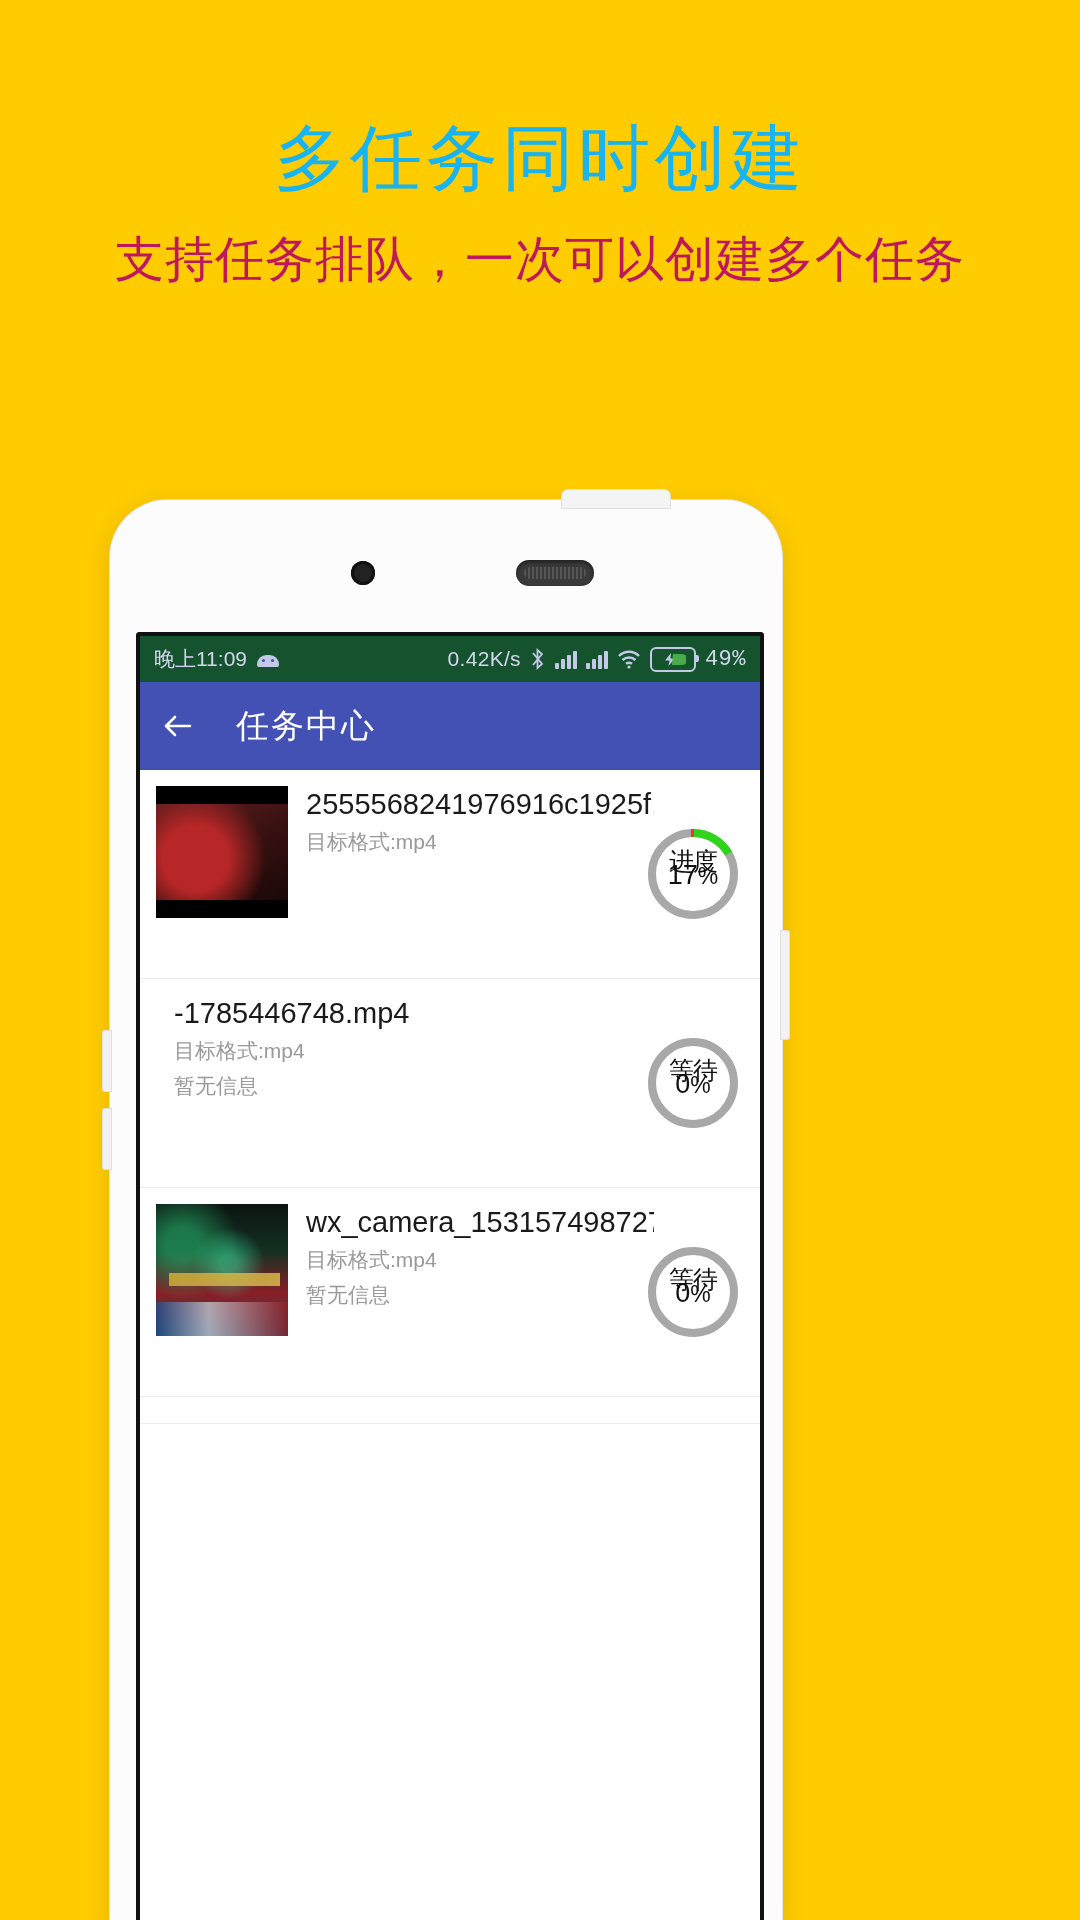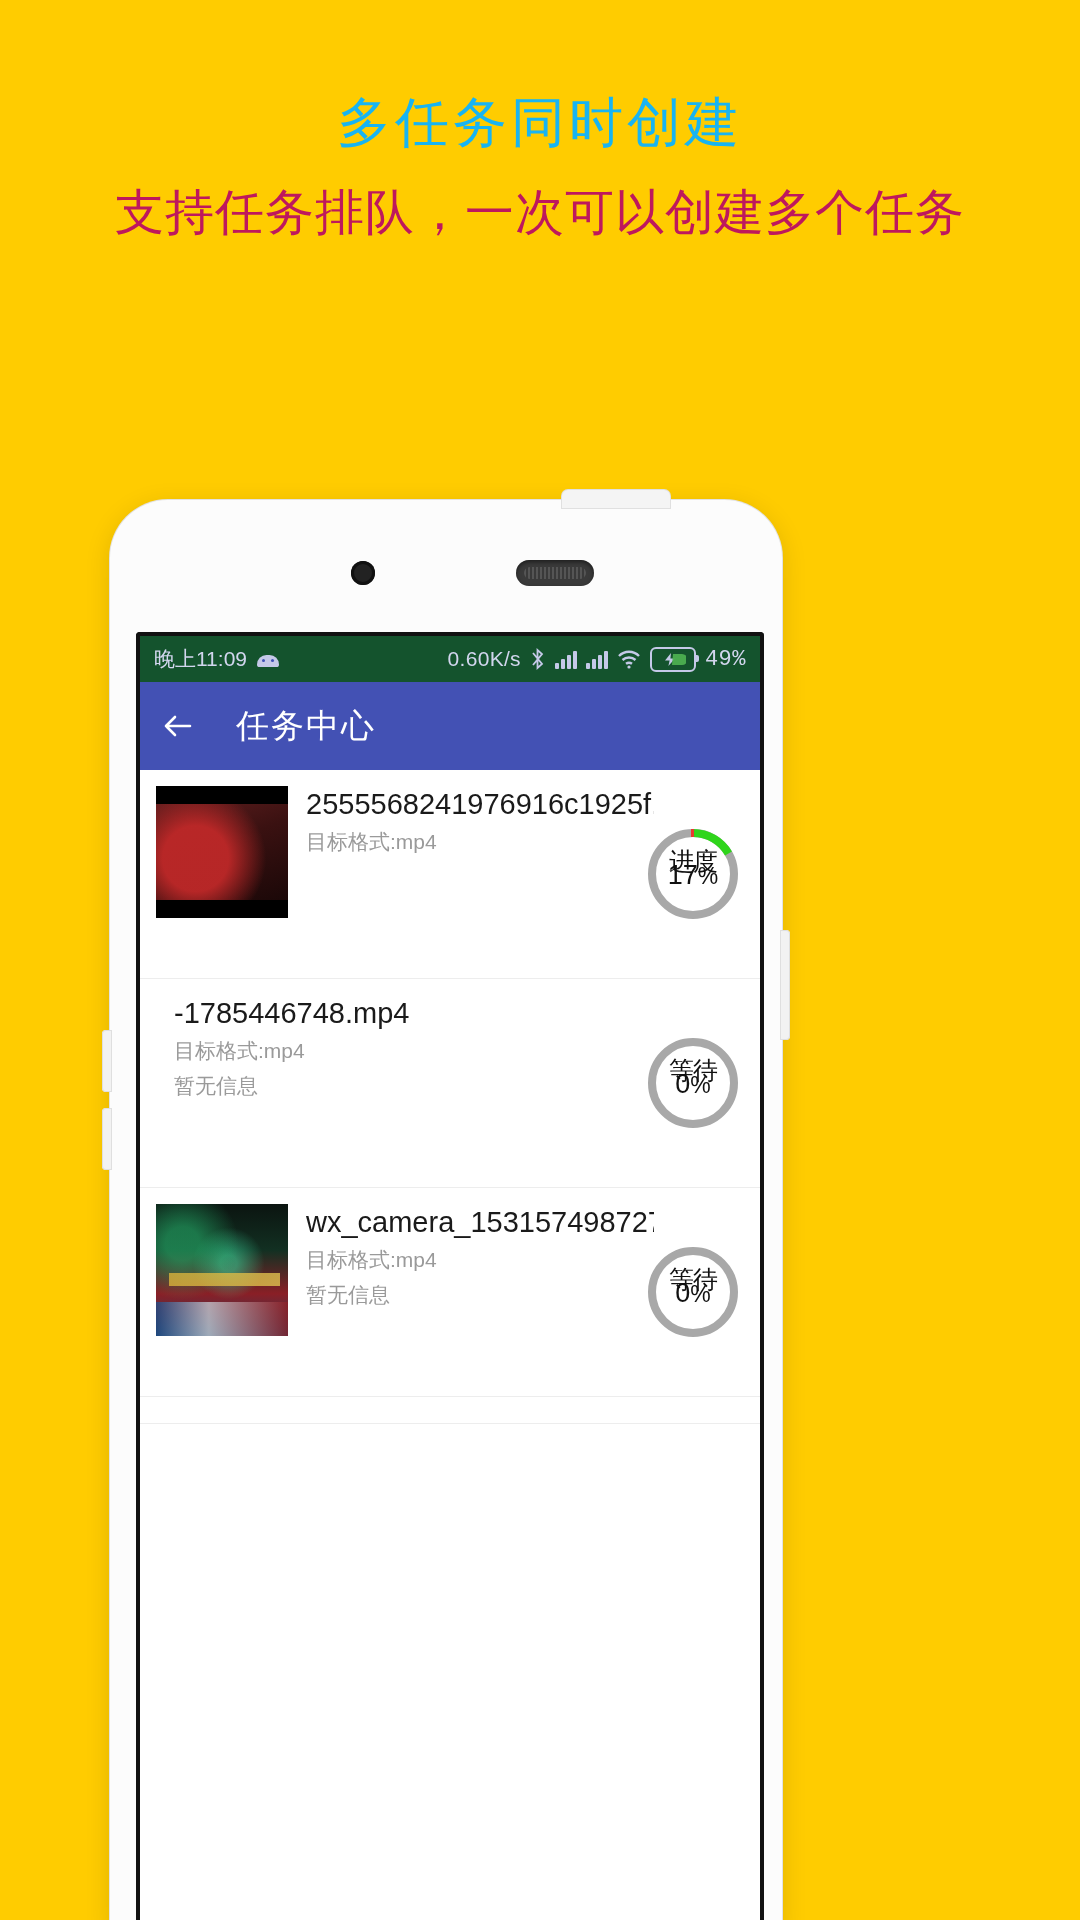--- a/index.html
+++ b/index.html
@@ -5,22 +5,22 @@
   html,body{margin:0;padding:0;}
   body{
     width:1080px;height:1920px;overflow:hidden;
     background:#FFCC00;
     font-family:"Liberation Sans","DejaVu Sans",sans-serif;
     position:relative;
   }
   
   .promo{position:absolute;left:0;top:0;width:1080px;text-align:center;}
   .promo-title{
-    margin-top:92px;
-    font-size:54px;
+    margin-top:118px;
+    font-size:72px;
     line-height:1.12;
     letter-spacing:4px;
     color:#18B4F2;
     font-weight:400;
     white-space:nowrap;
   }
   .promo-sub{
     margin-top:34px;
     font-size:49px;
     line-height:1.1;
@@ -223,21 +223,21 @@
   <div class="earpiece"></div>
 
   <div class="screen">
 
     <div class="statusbar">
       <div class="sb-left">
         <span>晚上11:09</span>
         <span class="android-ico"></span>
       </div>
       <div class="sb-right">
-        <span class="net-speed">0.60K/s</span>
+        <span class="net-speed">0.42K/s</span>
         <span class="ico">
           <svg width="16" height="22" viewBox="0 0 16 22">
             <path d="M3 5 L12 16 L7.5 20 L7.5 2 L12 6 L3 17" fill="none" stroke="#C5C9E8" stroke-width="1.8"></path>
           </svg>
         </span>
         <span class="bars">
             <i></i>
             <i></i>
             <i></i>
             <i></i>

